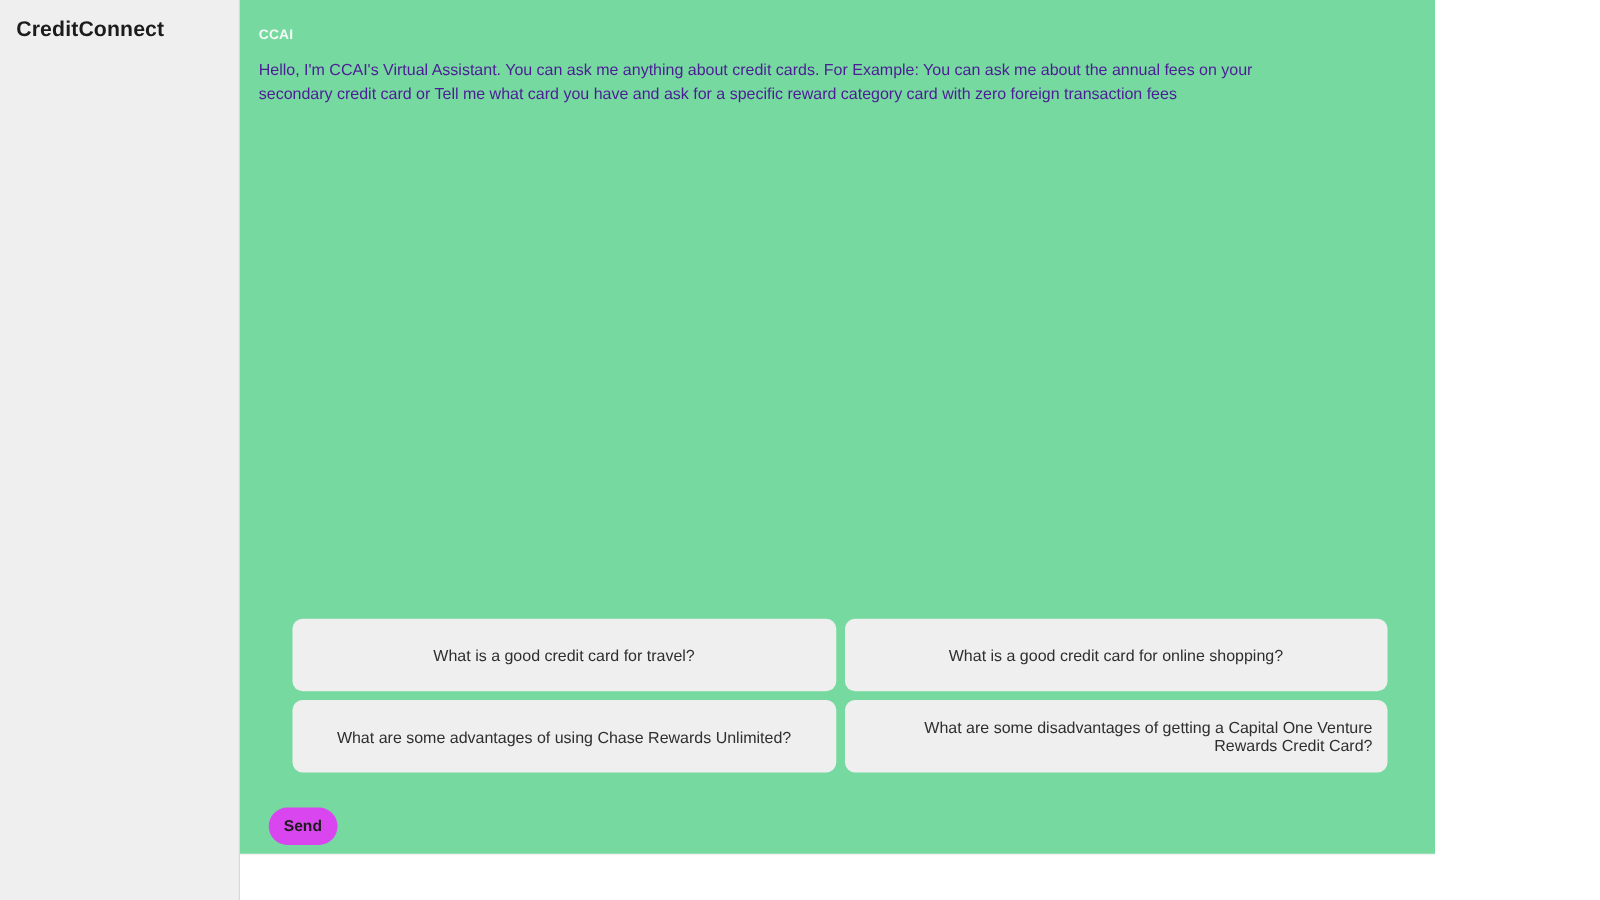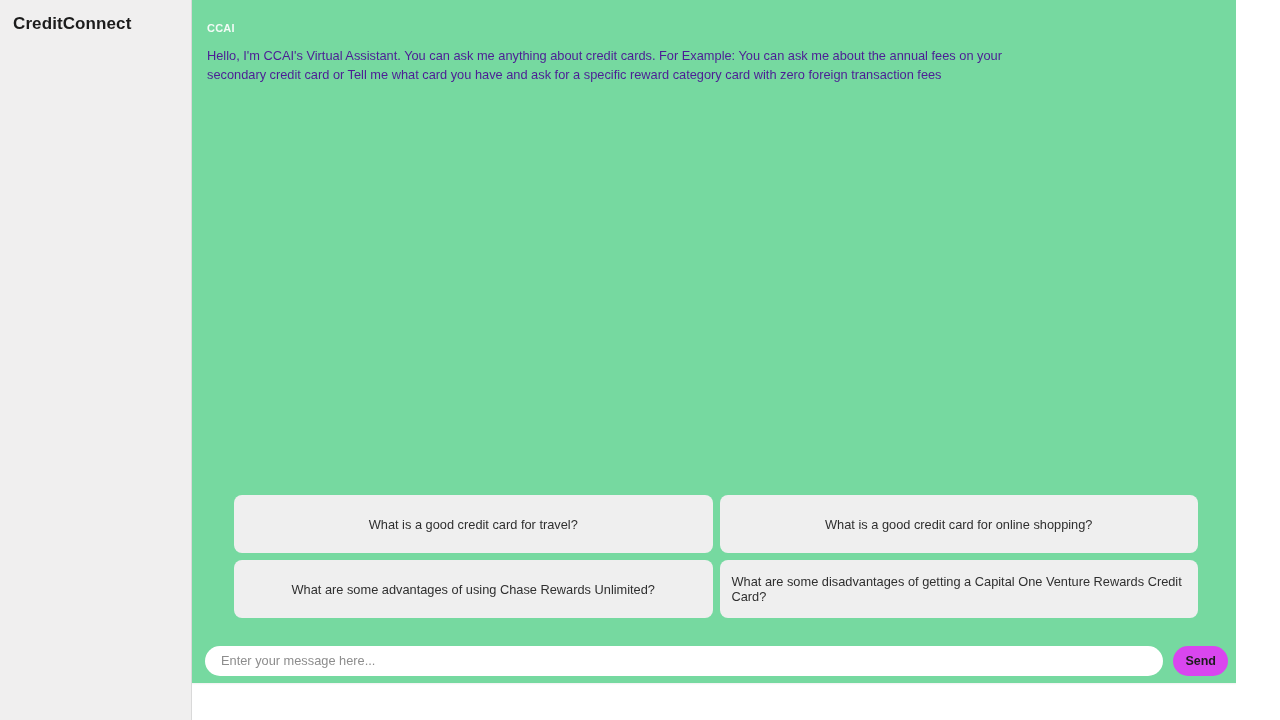--- a/index.html
+++ b/index.html
@@ -10,21 +10,21 @@
   body {
     width: 1280px;
     height: 720px;
     overflow: hidden;
     font-family: "Liberation Sans", sans-serif;
     -webkit-font-smoothing: antialiased;
   }
 
   .app {
     position: relative;
-    width: 1236px;
+    width: 1148px;
     height: 720px;
     display: flex;
     background: #ffffff;
   }
 
   
   .sidebar {
     width: 192px;
     height: 720px;
     background: #f0efef;
@@ -98,21 +98,21 @@
     row-gap: 7px;
     margin-bottom: 20px;
   }
   .suggestion-card {
     background: #efefef;
     border: none;
     border-radius: 8px;
     display: flex;
     align-items: center;
     justify-content: center;
-    text-align: left;
+    text-align: right;
     font-family: "Liberation Sans", sans-serif;
     font-size: 12.8px;
     color: #2f2f2f;
     padding: 4px 12px;
     cursor: pointer;
     box-sizing: border-box;
   }
 
   
   .composer {
@@ -187,21 +187,20 @@
       </div>
 
       <div class="suggestions">
         <button class="suggestion-card">What is a good credit card for travel?</button>
         <button class="suggestion-card">What is a good credit card for online shopping?</button>
         <button class="suggestion-card">What are some advantages of using Chase Rewards Unlimited?</button>
         <button class="suggestion-card">What are some disadvantages of getting a Capital One Venture Rewards Credit Card?</button>
       </div>
 
       <div class="composer">
-        <input class="message-input" type="text" placeholder="Enter your message here..." style="">
         <button class="send-button">Send</button>
       </div>
 
     </div>
 
     <div class="panel-underline"></div>
 
   </section>
 
 </div>

